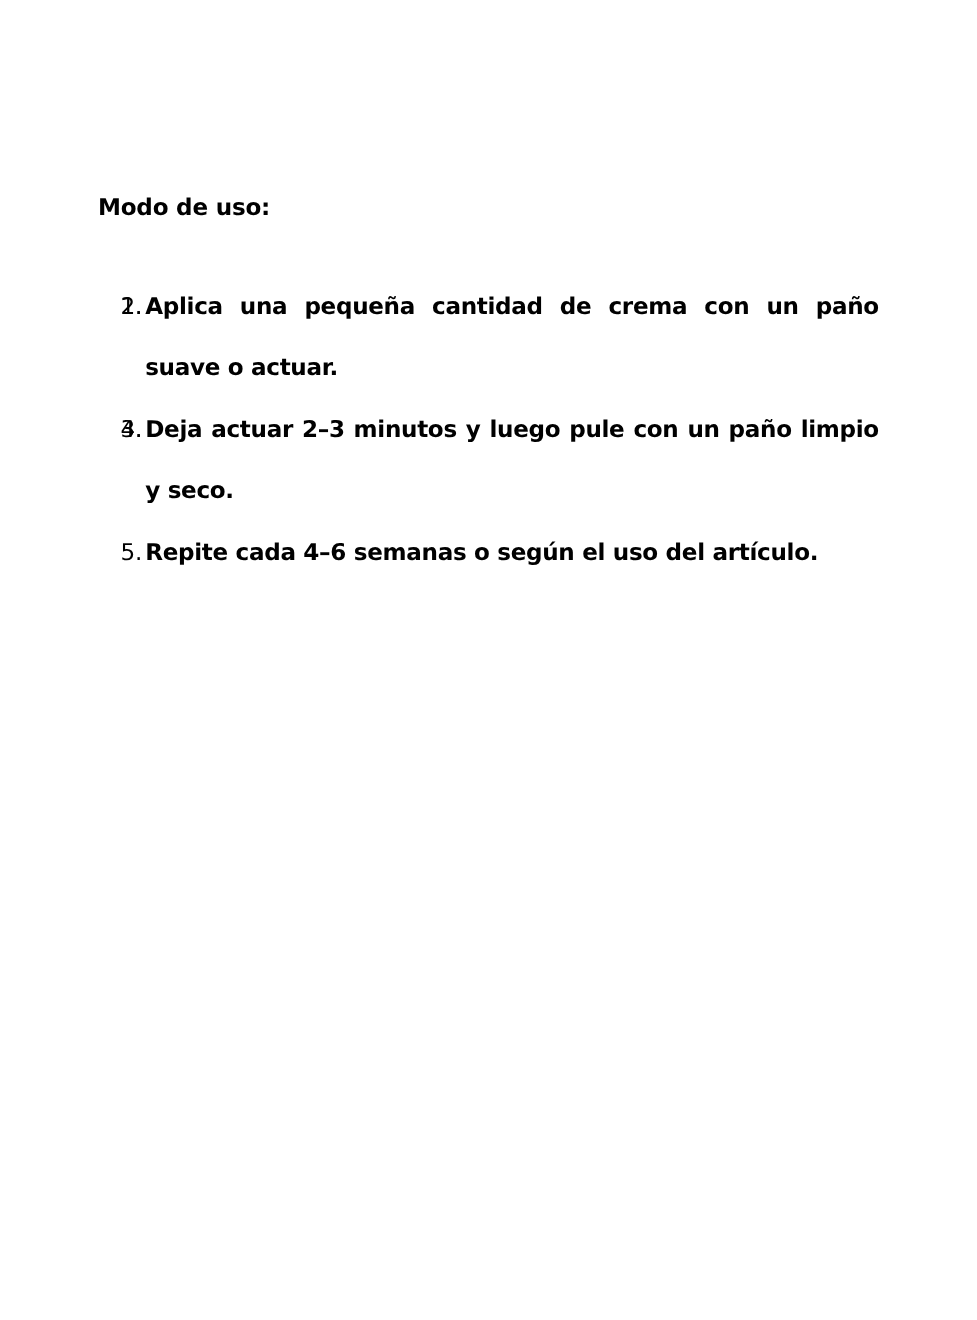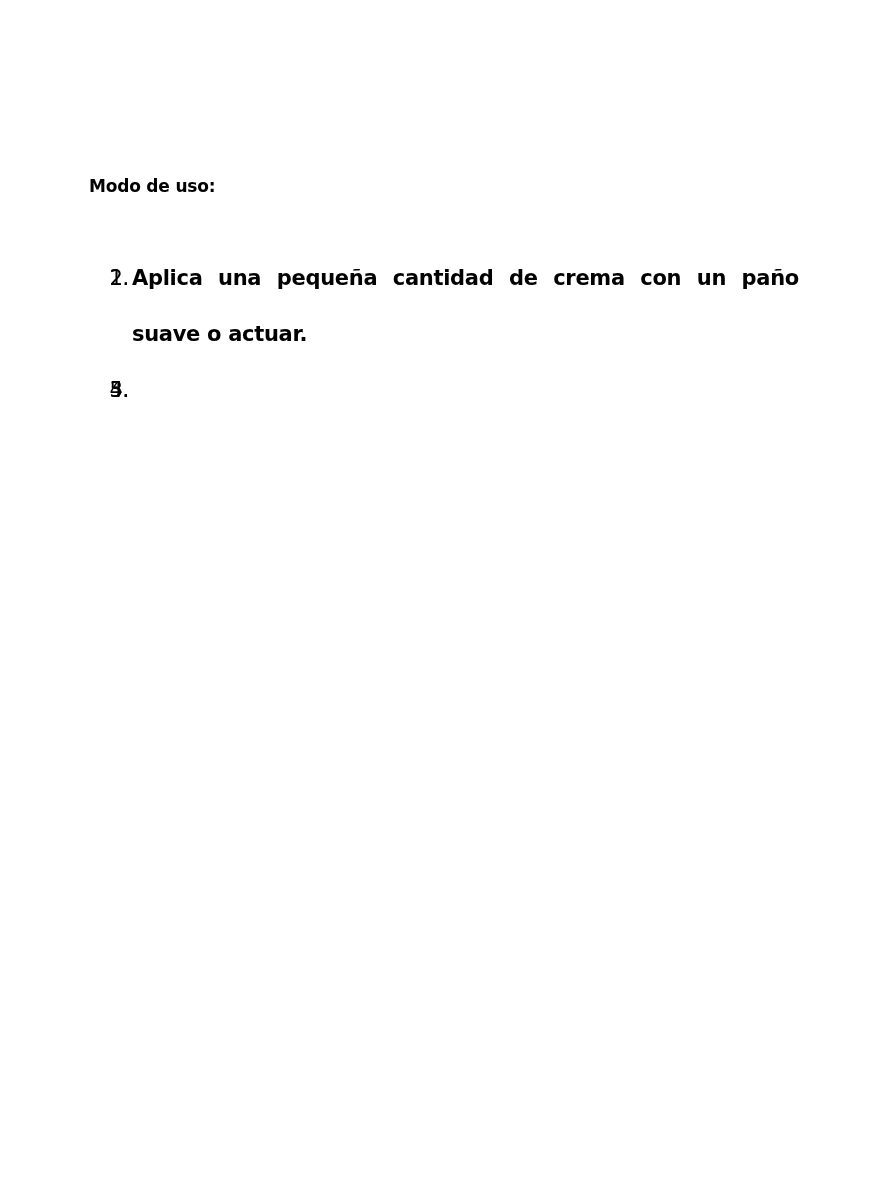--- a/index.html
+++ b/index.html
@@ -12,21 +12,21 @@
       height: 1200px;
       position: relative;
       overflow: hidden;
       font-family: "DejaVu Sans", sans-serif;
       color: #000000;
     }
     .heading {
       position: absolute;
       left: 89px;
       top: 176px;
-      font-size: 17px;
+      font-size: 21px;
       font-weight: bold;
       margin: 0;
       letter-spacing: -0.2px;
     }
     .steps {
       position: absolute;
       left: 0;
       top: 250px;
       width: 888px;
       margin: 0;
@@ -68,17 +68,19 @@
   </li>
   <li class="step">
     <span class="step-num">2.</span>
     <span class="step-text">Aplica una pequeña cantidad de crema con un paño suave o actuar.</span>
   </li>
   <li class="step">
     <span class="step-num">3.</span>
   </li>
   <li class="step">
     <span class="step-num">4.</span>
+    <span class="step-text">Deja actuar 2–3 minutos y luego pule con un paño limpio y seco.</span>
   </li>
   <li class="step">
     <span class="step-num">5.</span>
+    <span class="step-text">Repite cada 4–6 semanas o según el uso del artículo.</span>
   </li>
 </ol>
 
 </body></html>

